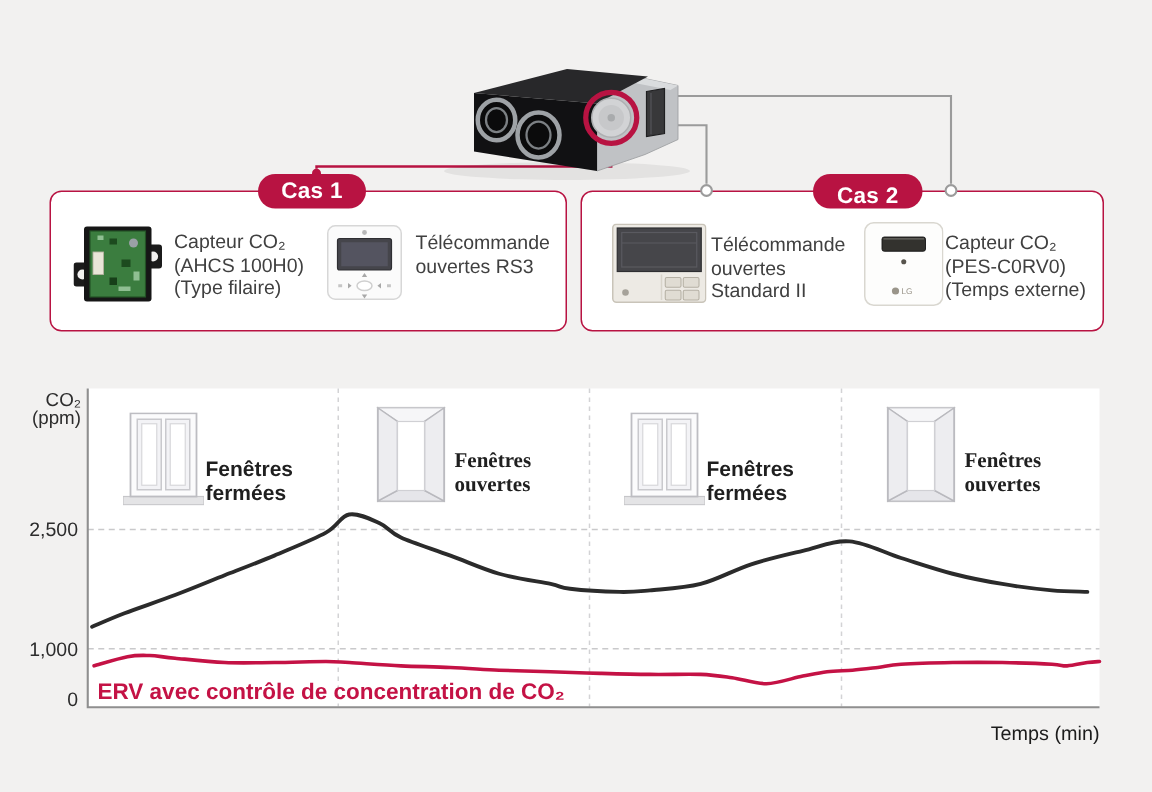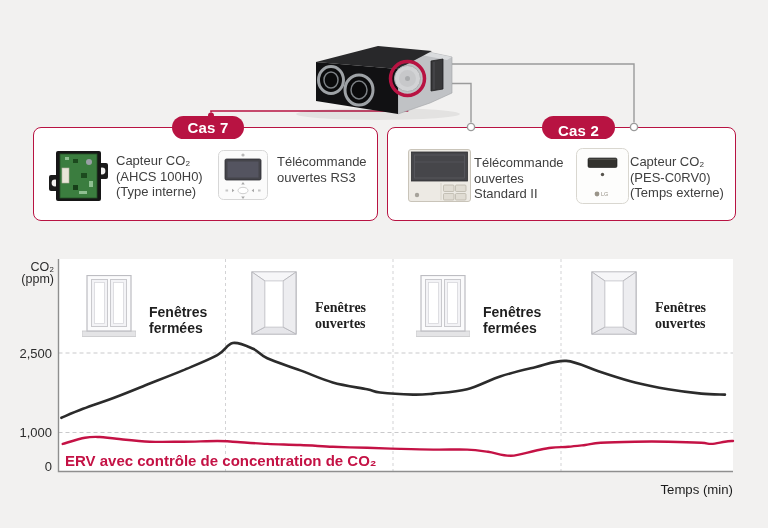--- a/index.html
+++ b/index.html
@@ -30,21 +30,21 @@
   .cap{ position:absolute; font-size:13px; line-height:15.5px; color:#404040; white-space:nowrap; }
   .chart-svg{ position:absolute; left:0; top:240px; z-index:1; }
   .tick{ font-size:13px; fill:#2c2c2c; }
   .axlab{ font-size:12.5px; fill:#2c2c2c; }
   .xlab{ font-size:13.2px; fill:#1c1c1c; }
   .legend{ font-size:15px; font-weight:bold; fill:var(--pink); }
   .zone{
     position:absolute; z-index:2; display:flex; align-items:flex-end;
   }
   .zone .wlabel{
-    width:74px; margin-left:13px; margin-bottom:1px;
+    width:74px; margin-left:1px; margin-bottom:1px;
     font-size:14px; line-height:15.5px; font-weight:600; color:#1f1f1f;
   }
   .zone.open .wlabel{ margin-bottom:7px;font-family:Liberation Serif, serif; }
 </style>
 </head>
 <body style="--accent: #b81342;">
 
 <svg class="hdr-svg" width="768" height="245" viewBox="0 0 768 245">
 
   <path d="M452,64 H634 V122.5" fill="none" stroke="#9b9b9b" stroke-width="1.4"></path>
@@ -89,42 +89,42 @@
     <rect x="24" y="10" width="5" height="4" fill="#1c4a1e"></rect>
       <rect x="32" y="24" width="6" height="5" fill="#1c4a1e"></rect>
     <rect x="24" y="36" width="5" height="5" fill="#173f19"></rect>
       <rect x="40" y="32" width="4" height="6" fill="#8fbf92"></rect>
     <rect x="30" y="42" width="8" height="3" fill="#8fbf92"></rect>
       <rect x="16" y="8" width="4" height="3" fill="#8fbf92"></rect>
   </svg>
   <div class="cap" style="left:82px;top:25px">
     <div>Capteur CO₂</div>
     <div>(AHCS 100H0)</div>
-    <div>(Type interne)</div>
+    <div>(Type filaire)</div>
   </div>
   <svg class="dev" style="left:184px;top:22px" width="50" height="50" viewBox="0 0 50 50">
     <rect x="0.5" y="0.5" width="49" height="49" rx="5" fill="#fbfbfb" stroke="#d7d7d7"></rect>
     <circle cx="25" cy="5" r="1.6" fill="#b9b9b9"></circle>
     <rect x="7" y="9" width="36" height="21" rx="1.5" fill="#45454b" stroke="#2f2f33" stroke-width="0.8"></rect>
     <rect x="9.5" y="11.5" width="31" height="16" fill="#545460"></rect>
     <ellipse cx="25" cy="40.5" rx="5" ry="3.2" fill="#fff" stroke="#cfcfcf"></ellipse>
     <polygon points="25,32 23.2,34.6 26.8,34.6" fill="#a8a8a8"></polygon>
     <polygon points="25,49 23.2,46.4 26.8,46.4" fill="#a8a8a8"></polygon>
     <polygon points="14,38.7 14,42.3 16.4,40.5" fill="#a8a8a8"></polygon>
     <polygon points="36,38.7 36,42.3 33.6,40.5" fill="#a8a8a8"></polygon>
     <rect x="7.5" y="39.5" width="2.6" height="2" fill="#c6c6c6"></rect>
     <rect x="40" y="39.5" width="2.6" height="2" fill="#c6c6c6"></rect>
   </svg>
   <div class="cap" style="left:243px;top:26px">
     <div>Télécommande</div>
     <div>ouvertes RS3</div>
   </div>
 </div>
 <div class="badge" id="badge1">
-    <span>Cas 7</span>
+    <span>Cas 1</span>
   </div>
 
 <div class="case-box" id="case2">
   <svg class="dev" style="left:20px;top:21px" width="63" height="53" viewBox="0 0 63 53">
     <rect x="0.5" y="0.5" width="62" height="52" rx="2.5" fill="#edeae4" stroke="#c9c4b9"></rect>
     <rect x="3.5" y="3" width="56" height="29" fill="#46464a" stroke="#2e2e31" stroke-width="0.8"></rect>
     <rect x="6.5" y="6" width="50" height="23" fill="none" stroke="#5a5a60" stroke-width="0.8"></rect>
     <line x1="6.5" y1="13" x2="56.5" y2="13" stroke="#5a5a60" stroke-width="0.7"></line>
     <line x1="33" y1="34" x2="33" y2="51" stroke="#d8d4ca" stroke-width="1"></line>
     <rect x="35.5" y="36" width="10.5" height="6.5" rx="1" fill="#e0dcd3" stroke="#b5b0a4" stroke-width="0.7"></rect>

